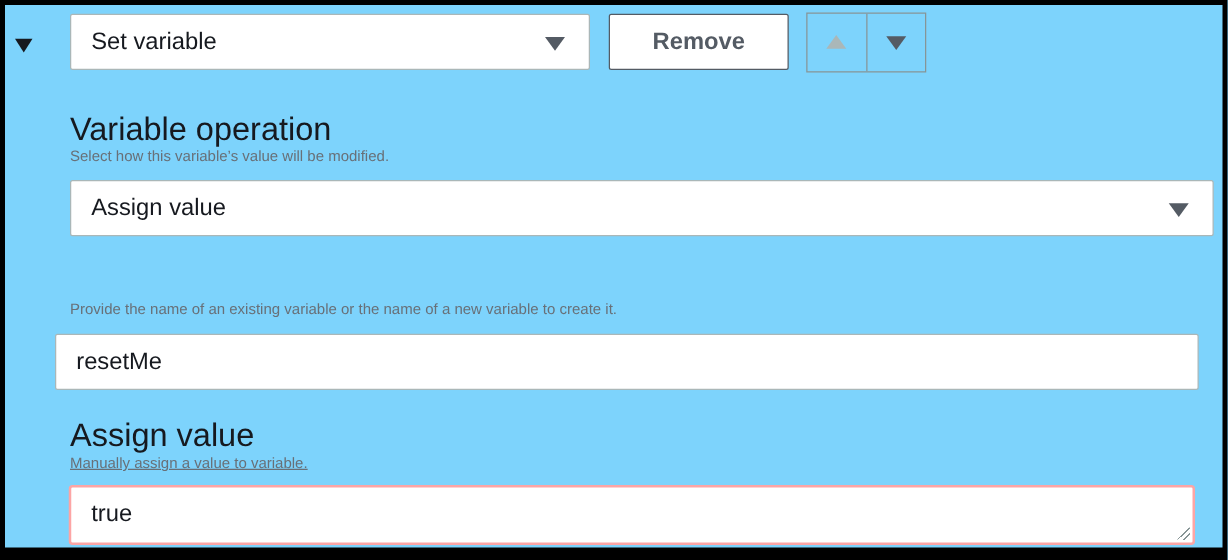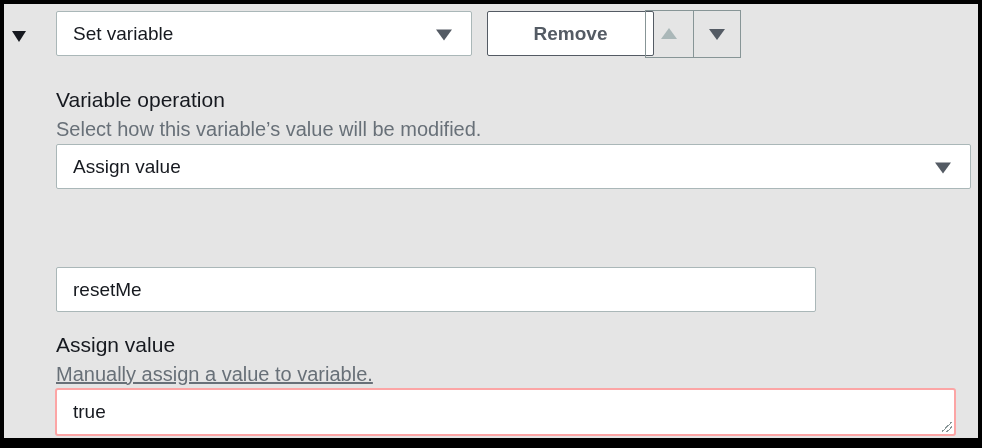--- a/index.html
+++ b/index.html
@@ -5,21 +5,21 @@
   html, body { margin: 0; padding: 0; }
   body {
     width: 982px; height: 448px; overflow: hidden;
     background: #000;
     font-family: "Liberation Sans", "DejaVu Sans", sans-serif;
     color: #16191f;
   }
   .frame {
     position: absolute; left: 4px; top: 4px;
     width: 974px; height: 434px;
-    background: #e5e5e5; overflow: hidden;
+    background: #7dd3fc; overflow: hidden;
   }
   .collapse-caret {
     position: absolute; left: 8px; top: 27px;
     width: 0; height: 0;
     border-left: 7px solid transparent; border-right: 7px solid transparent;
     border-top: 11px solid #16191f;
     cursor: pointer;
   }
   .select, .input {
     position: absolute; box-sizing: border-box;
@@ -31,21 +31,21 @@
     white-space: nowrap;
   }
   .select .caret {
     position: absolute; right: 19px; top: 50%; transform: translateY(-40%);
     width: 0; height: 0;
     border-left: 8px solid transparent; border-right: 8px solid transparent;
     border-top: 11px solid #545b64;
   }
   .action-select { left: 52px; top: 7px; width: 416px; height: 45px; }
   .remove-btn {
-    position: absolute; left: 483px; top: 7px; width: 167px; height: 45px;
+    position: absolute; left: 483px; top: 7px; width: 144px; height: 45px;
     box-sizing: border-box; border: 1px solid #545b64; border-radius: 2px;
     background: #fff; color: #545b64; font-weight: bold; font-size: 19px;
     display: flex; align-items: center; justify-content: center; cursor: pointer;
   }
   .move-group {
     position: absolute; left: 641px; top: 6px; width: 96px; height: 48px;
     box-sizing: border-box; border: 1px solid #879596; display: flex;
   }
   .move-btn {
     flex: 1; position: relative; cursor: pointer;
@@ -57,27 +57,27 @@
     border-left: 8px solid transparent; border-right: 8px solid transparent;
     border-bottom: 11px solid #aab7b8;
   }
   .tri-down {
     position: absolute; left: 50%; top: 50%; transform: translate(-50%,-45%);
     width: 0; height: 0;
     border-left: 8px solid transparent; border-right: 8px solid transparent;
     border-top: 11px solid #545b64;
   }
   .label {
-    position: absolute; left: 52px; font-size: 21px; color: #16191f; white-space: nowrap;
+    position: absolute; left: 52px; font-size: 26px; color: #16191f; white-space: nowrap;
   }
   .desc {
-    position: absolute; left: 52px; font-size: 20px; color: #687078; white-space: nowrap;
+    position: absolute; left: 52px; font-size: 12px; color: #687078; white-space: nowrap;
   }
   .op-select { left: 52px; top: 140px; width: 915px; height: 45px; }
-  .name-input { left: 52px; top: 263px; width: 760px; height: 45px; }
+  .name-input { left: 40px; top: 263px; width: 915px; height: 45px; }
   .value-input {
     left: 51px; top: 384px; width: 901px; height: 48px;
     border: 2px solid #fca5a5; border-radius: 3px;
   }
   .resize-grip {
     position: absolute; right: 2px; bottom: 2px; width: 10px; height: 10px;
     background:
       linear-gradient(135deg, transparent 45%, #879596 45%, #879596 52%, transparent 52%, transparent 70%, #879596 70%, #879596 77%, transparent 77%);
   }
 </style>
@@ -104,20 +104,21 @@
     </div>
   </div>
 
   <div class="label" style="top:84px;">Variable operation</div>
   <div class="desc" style="top:114px;">Select how this variable’s value will be modified.</div>
   <div class="select op-select">
     <span class="value">Assign value</span>
     <span class="caret"></span>
   </div>
 
+  <div class="desc" style="top:236px;">Provide the name of an existing variable or the name of a new variable to create it.</div>
   <div class="input name-input">
     <span class="value">resetMe</span>
   </div>
 
   <div class="label" style="top:329px;">Assign value</div>
   <div class="desc" style="top:359px;text-decoration:underline;">Manually assign a value to variable.</div>
   <div class="input value-input">
     <span class="value">true</span>
     <span class="resize-grip"></span>
   </div>

